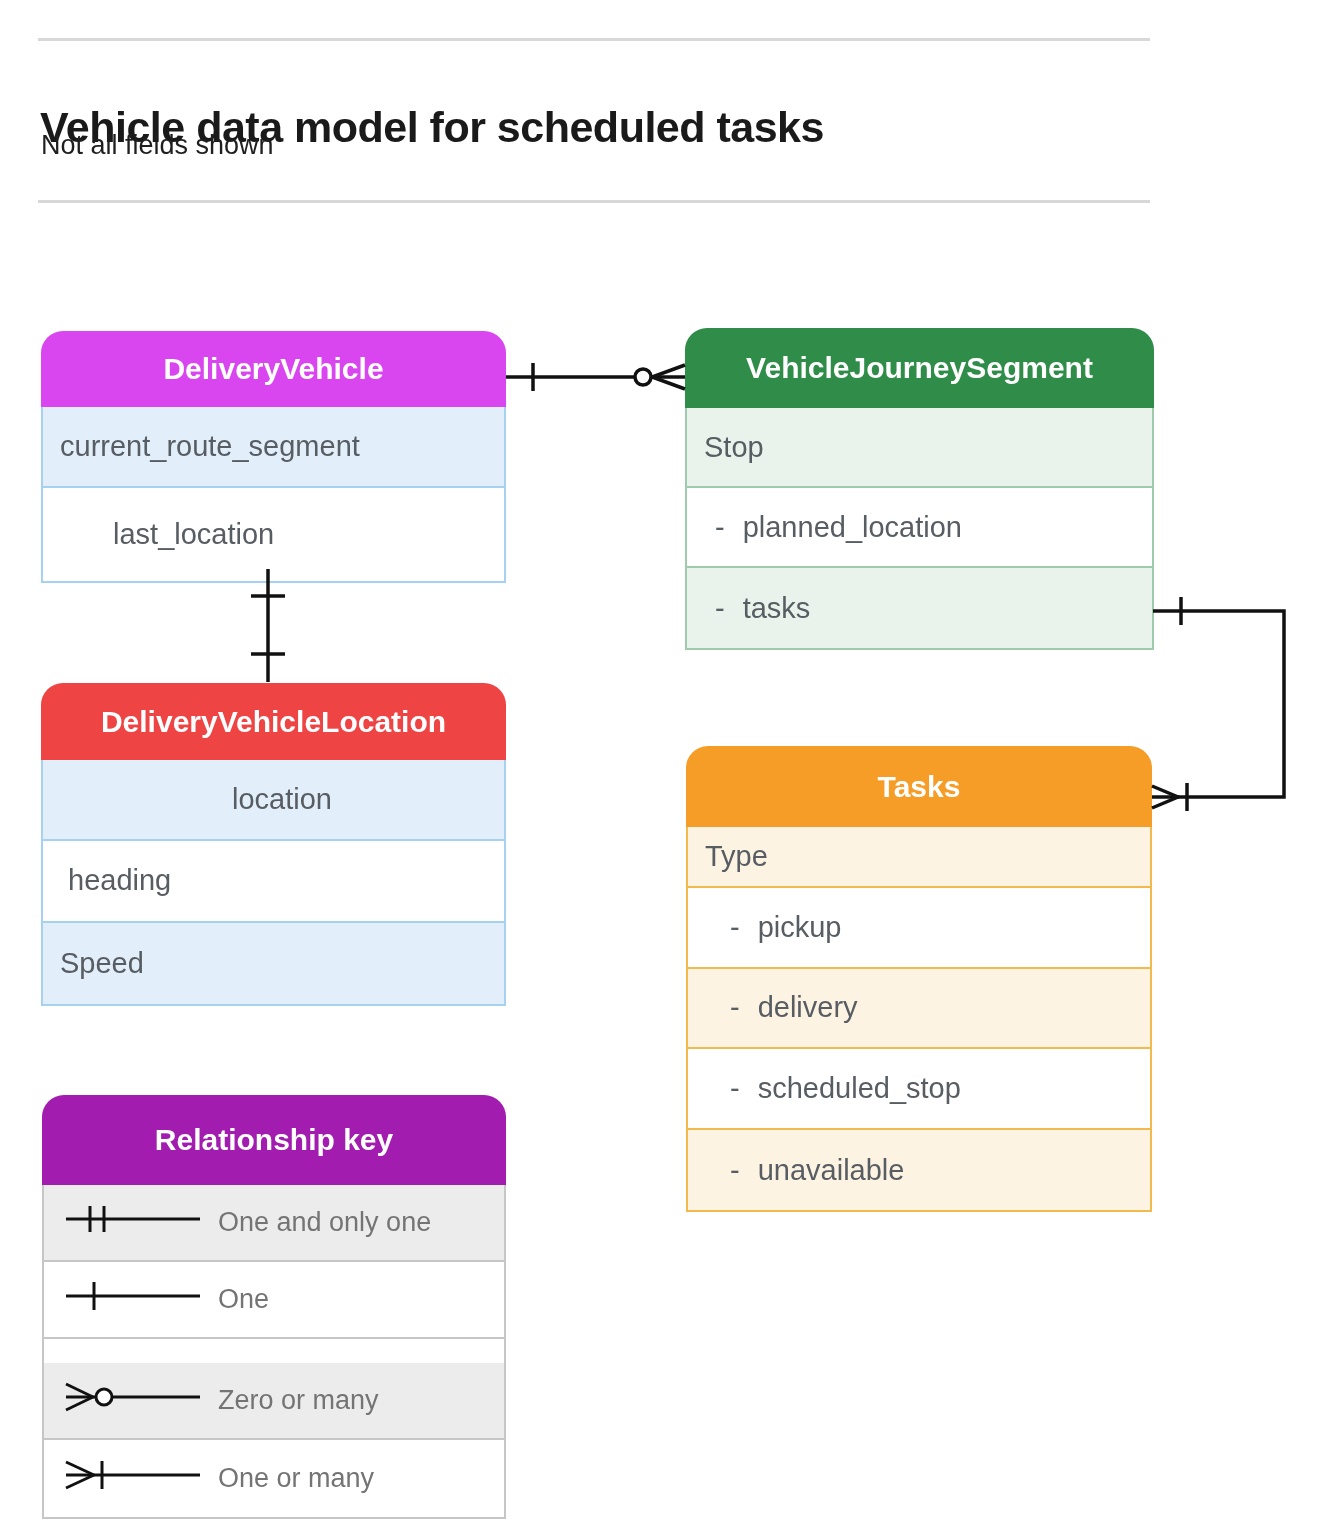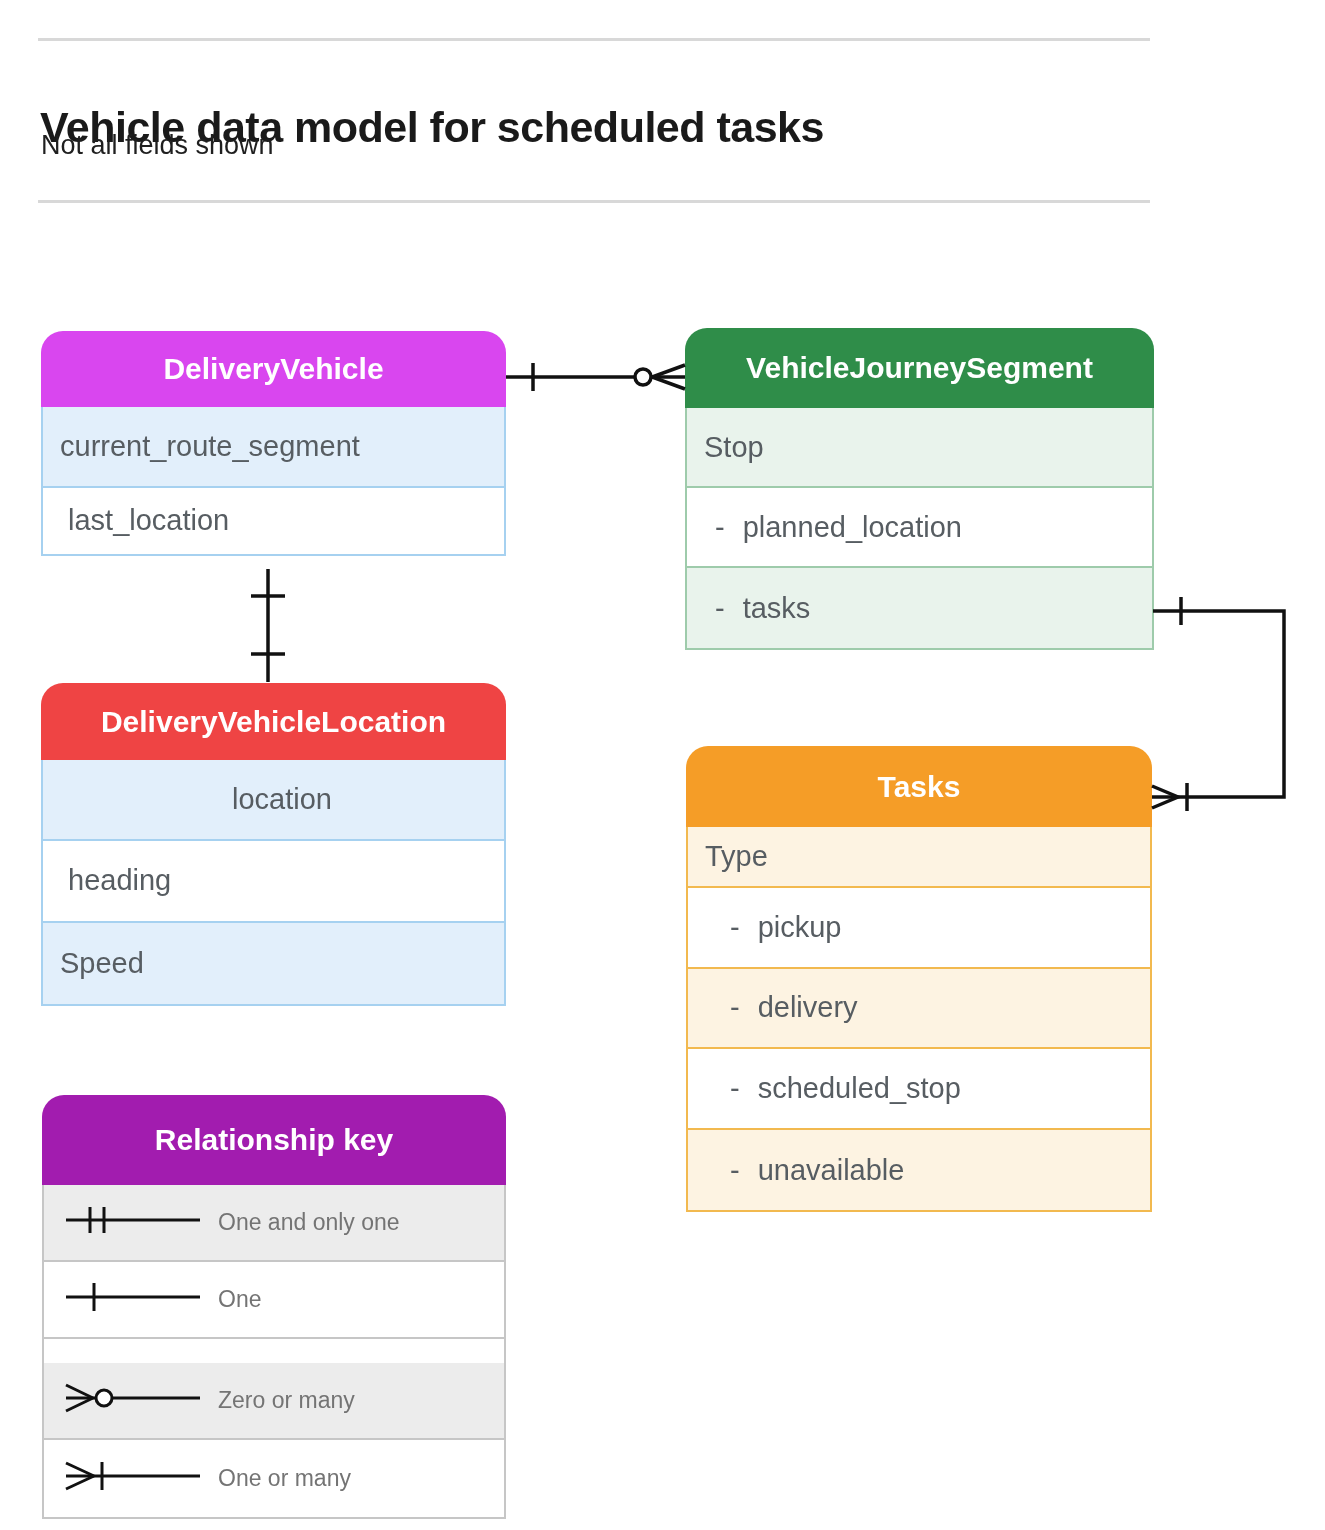--- a/index.html
+++ b/index.html
@@ -25,40 +25,40 @@
   .entity .ent-body{border:2px solid var(--border);border-top:none;background:#fff;box-sizing:border-box;}
   .entity .ent-row{
     display:flex;align-items:center;padding-left:25px;font-size:29px;color:#575d62;
     border-bottom:2px solid var(--border);box-sizing:border-box;background:#ffffff;
   }
   .entity .ent-row:last-child{border-bottom:none;}
   .entity .ent-row.shaded{background:var(--light);padding-left:17px;}
   .entity .ent-row .prefix{margin-right:18px;}
   #vehicle-journey-segment .ent-row.indent{padding-left:28px;}
   #tasks .ent-row.indent{padding-left:42px;}
-  #relationship-key .ent-row{padding-left:20px;color:#747474;font-size:23px;}
+  #relationship-key .ent-row{padding-left:20px;color:#747474;font-size:27px;}
   .key-symbol{flex:0 0 auto;margin-right:14px;}
   .key-label{white-space:nowrap;}
   #connectors{position:absolute;left:0;top:0;pointer-events:none;}
 </style>
 </head>
 <body>
 
 <div class="rule" id="rule-top"></div>
 <h1 class="page-title">Vehicle data model for scheduled tasks</h1>
 <div class="page-subtitle">Not all fields shown</div>
 <div class="rule" id="rule-bottom"></div>
 
 <div class="entity" id="delivery-vehicle" style="left: 41px; top: 331px; width: 465px; --border: #a6d1f0; --light: #e2effb;">
     <div class="ent-header" style="height: 76px; background: #d946ef;">DeliveryVehicle</div>
     <div class="ent-body">
       <div class="ent-row shaded" style="height: 80.5px;">
         <span>current_route_segment</span>
       </div>
-      <div class="ent-row" style="height: 66px;">
+      <div class="ent-row" style="height: 93px; margin-left: 45px;">
         <span>last_location</span>
       </div>
     </div>
   </div>
 <div class="entity" id="vehicle-journey-segment" style="left: 685px; top: 328px; width: 469px; --border: #9ecbab; --light: #e9f3ec;">
     <div class="ent-header" style="height: 80px; background: rgb(47, 141, 73);">VehicleJourneySegment</div>
     <div class="ent-body">
       <div class="ent-row shaded" style="height: 80px;">
         <span>Stop</span>
       </div>

